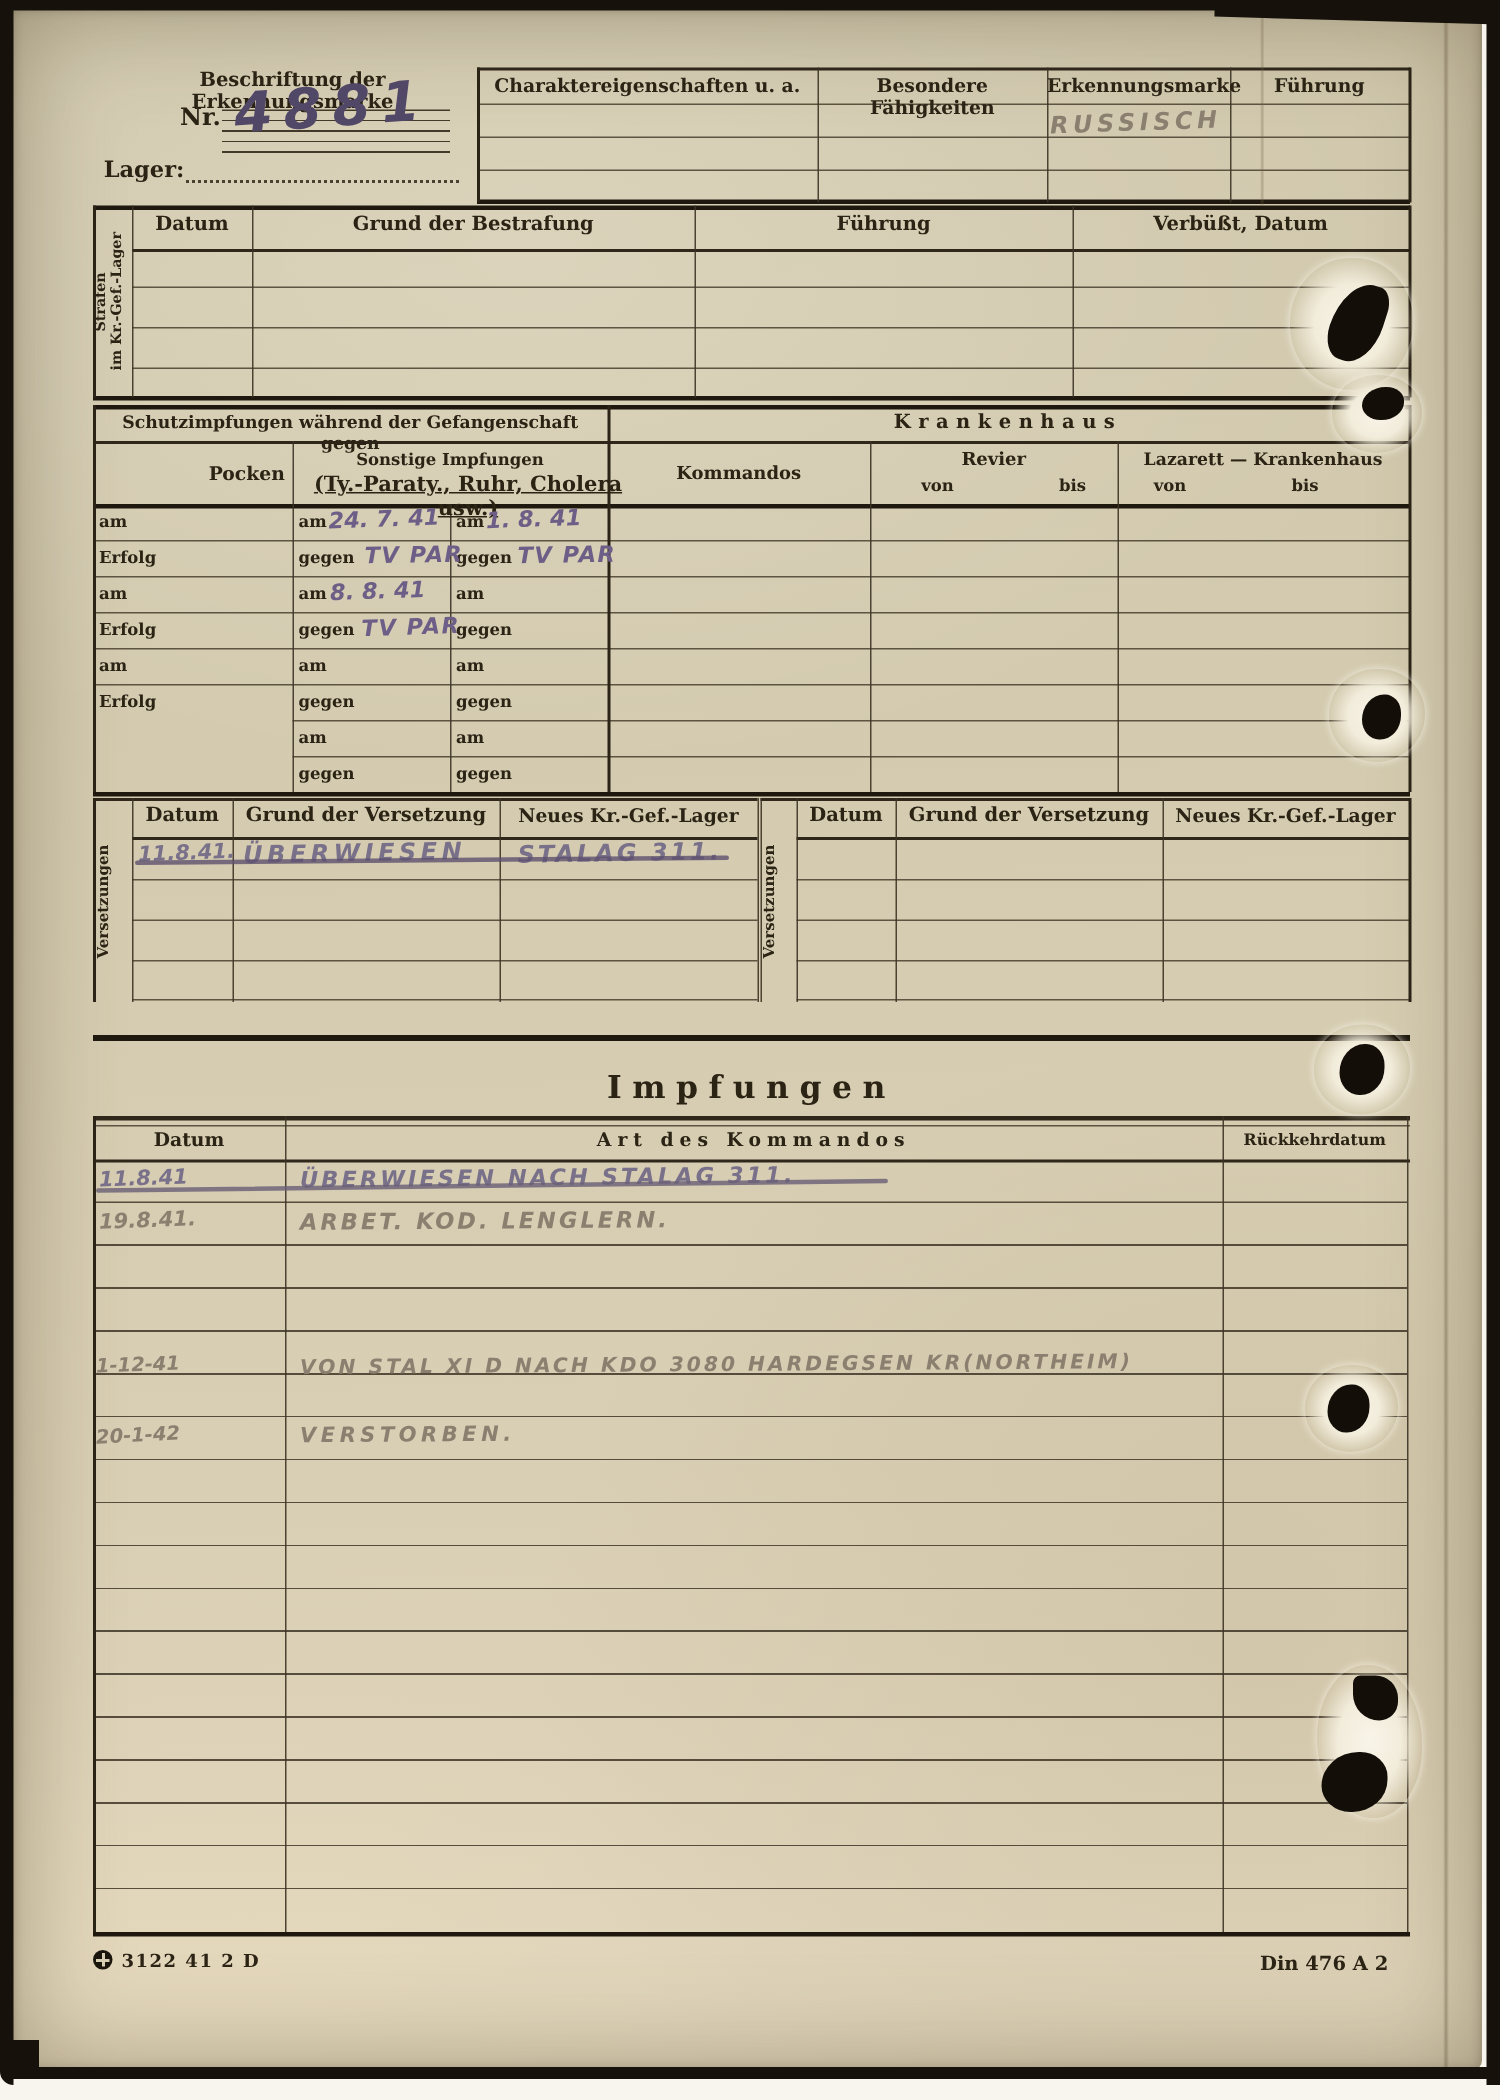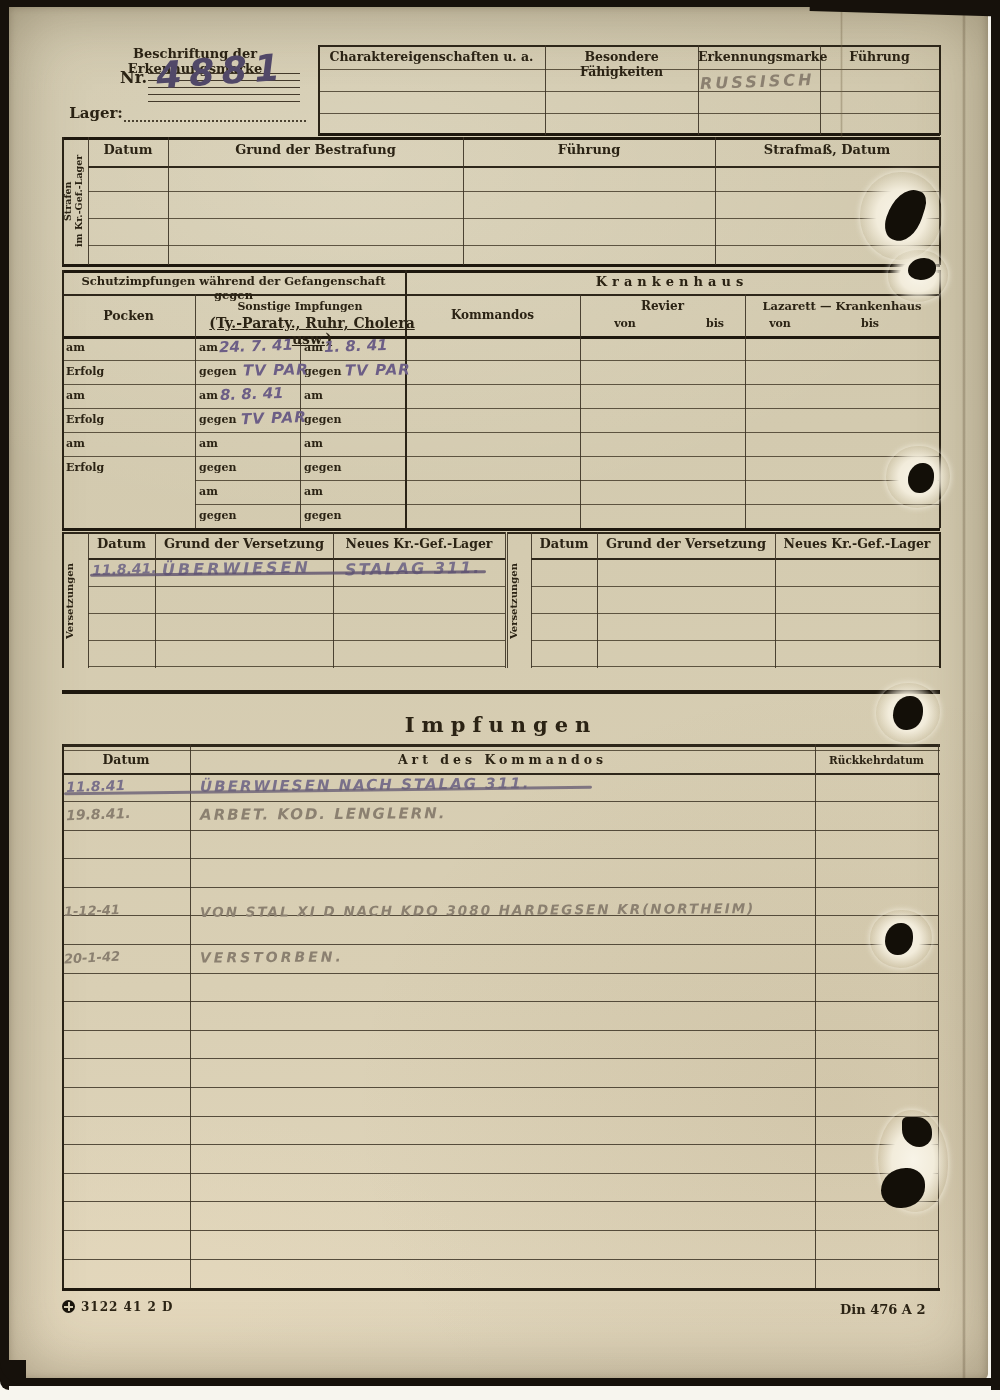--- a/index.html
+++ b/index.html
@@ -91,21 +91,21 @@
       <div class="vl" style="left:715px;top:137px;height:128px;"></div>
       <div class="vl2" style="left:939px;top:137px;height:128px;"></div>
     </div>
     <div class="vlabel" style="left:63px;top:140px;width:24px;height:122px;font-size:9.5px;">
       <span>Strafen</span><br>
       <span>im Kr.-Gef.-Lager</span>
     </div>
     <div class="hdr" style="left:88px;top:142px;width:80px;font-size:13px;">Datum</div>
     <div class="hdr" style="left:168px;top:142px;width:295px;font-size:13px;">Grund der Bestrafung</div>
     <div class="hdr" style="left:463px;top:142px;width:252px;font-size:13px;">Führung</div>
-    <div class="hdr" style="left:715px;top:142px;width:224px;font-size:13px;">Strafmaß, Datum</div>
+    <div class="hdr" style="left:715px;top:142px;width:224px;font-size:13px;">Verbüßt, Datum</div>
   </div>
 
   <div>
     <div>
       <div class="hl3" style="left:62px;top:270px;width:878px;"></div>
       <div class="hl2" style="left:62px;top:294px;width:878px;"></div>
       <div class="hl3" style="left:62px;top:336px;width:878px;"></div>
 
       <div class="hl" style="left:62px;top:360px;width:878px;"></div>
       <div class="hl" style="left:62px;top:384px;width:878px;"></div>
@@ -118,21 +118,21 @@
       <div class="vl2" style="left:62px;top:270px;height:258px;"></div>
       <div class="vl" style="left:195px;top:294px;height:234px;"></div>
       <div class="vl" style="left:300px;top:336px;height:192px;"></div>
       <div class="vl2" style="left:405px;top:270px;height:258px;"></div>
       <div class="vl" style="left:580px;top:294px;height:234px;"></div>
       <div class="vl" style="left:745px;top:294px;height:234px;"></div>
       <div class="vl2" style="left:939px;top:270px;height:258px;"></div>
     </div>
     <div class="hdr" style="left:62px;top:274px;width:343px;font-size:11.5px;">Schutzimpfungen während der Gefangenschaft gegen</div>
     <div class="hdr" style="left:405px;top:274px;width:534px;font-size:13px;letter-spacing:5px;">Krankenhaus</div>
-    <div class="hdr" style="left:62px;top:308px;width:133px;font-size:12.5px;">Pocken</div>
+    <div class="hdr" style="left:62px;top:308px;width:133px;font-size:12.5px;padding-left:36px;">Pocken</div>
     <div class="hdr" style="left:195px;top:300px;width:210px;font-size:11px;">Sonstige Impfungen</div>
     <div class="hdr" style="left:195px;top:315px;width:234px;font-size:14px;text-decoration:underline;">(Ty.-Paraty., Ruhr, Cholera usw.)</div>
     <div class="hdr" style="left:405px;top:308px;width:175px;font-size:12px;">Kommandos</div>
     <div class="hdr" style="left:580px;top:299px;width:165px;font-size:12px;">Revier</div>
     <div class="hdr" style="left:600px;top:317px;width:50px;font-size:11px;">von</div>
     <div class="hdr" style="left:690px;top:317px;width:50px;font-size:11px;">bis</div>
     <div class="hdr" style="left:745px;top:299px;width:194px;font-size:11.5px;">Lazarett — Krankenhaus</div>
     <div class="hdr" style="left:755px;top:317px;width:50px;font-size:11px;">von</div>
     <div class="hdr" style="left:845px;top:317px;width:50px;font-size:11px;">bis</div>
 

